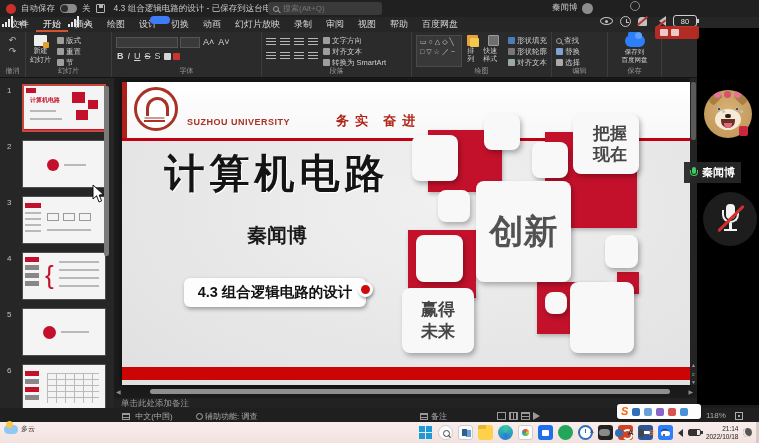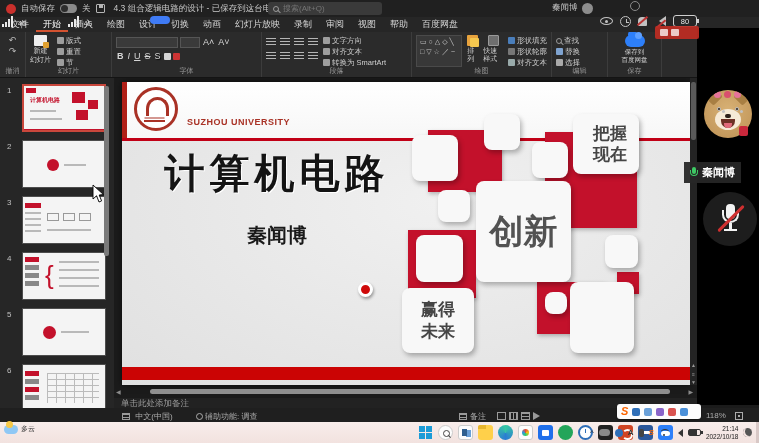--- a/index.html
+++ b/index.html
@@ -455,24 +455,26 @@
     </div>
     <div id="thumb-scroll"></div>
   </div>
 
   <div id="slide-area">
     <div id="slide">
       <div id="slide-header"></div>
       <div id="left-red-strip"></div>
       <span class="seal"></span>
       <span class="logo-en">SUZHOU UNIVERSITY</span>
+      <span class="motto" style="left:214px;top:30px;">务实 奋进</span>
       <div id="header-rule"></div>
 
       <div id="slide-title">计算机电路</div>
       <div id="slide-author">秦闻博</div>
+      <div id="section-pill">4.3 组合逻辑电路的设计</div>
       <div id="section-dot"></div>
 
       <span class="sqr" style="left:306px;top:48px;width:74px;height:62px;"></span>
       <span class="sqr" style="left:423px;top:50px;width:92px;height:96px;"></span>
       <span class="sqr" style="left:286px;top:148px;width:68px;height:68px;"></span>
       <span class="sqr" style="left:415px;top:200px;width:68px;height:52px;"></span>
       <span class="sqr" style="left:495px;top:190px;width:22px;height:22px;"></span>
       <span class="sqw" style="left:362px;top:32px;width:36px;height:36px;"></span>
       <span class="sqw" style="left:290px;top:53px;width:46px;height:46px;"></span>
       <span class="sqw" style="left:410px;top:60px;width:36px;height:36px;"></span>
@@ -506,21 +508,21 @@
       <span class="h-arrow" style="right:4px;">▶</span>
     </div>
     <div id="notes-bar">
       <span>单击此处添加备注</span>
     </div>
   </div>
 
   <div id="status">
     <span class="it" style="left:122px;"><span class="vw lines" style="width:8px;height:7px;"></span> <span>中文(中国)</span></span>
     <span class="it" style="left:196px;"><span class="acc-ic"></span><span>辅助功能: 调查</span></span>
-    <span class="it" style="left:459px;"><span class="vw lines" style="width:8px;height:7px;"></span><span>备注</span></span>
+    <span class="it" style="left:420px;"><span class="vw lines" style="width:8px;height:7px;"></span><span>备注</span></span>
     <span class="it" style="left:497px;">
       <span class="vw"></span><span class="vw grid"></span><span class="vw lines"></span><span class="vw play"></span>
     </span>
     <span class="it" style="left:630px;color:#9a9a9a;">−</span>
     <span id="zoom-track">
         <span id="zoom-dot"></span>
       </span>
     <span class="it" style="left:706px;">118%</span>
     <span class="it" style="left:735px;"><span class="fit"></span></span>
   </div>

